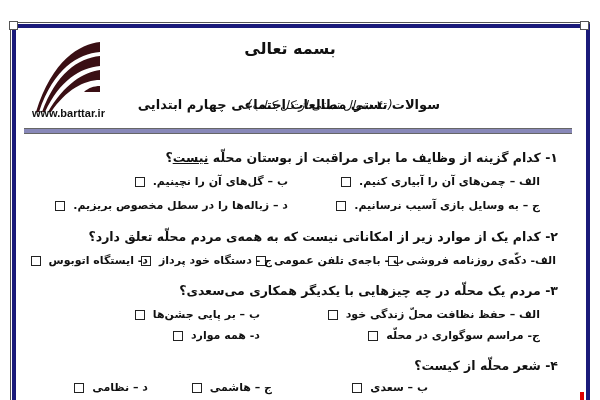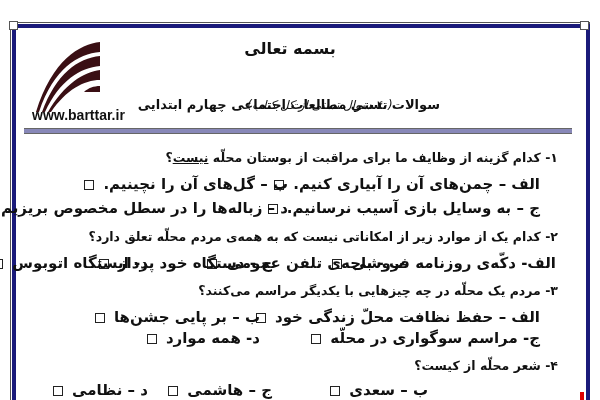--- a/index.html
+++ b/index.html
@@ -21,29 +21,29 @@
   .corner { position: absolute; width: 7px; height: 7px; border: 1px solid #555; background: #fff; }
   .corner.tl { left: 9px; top: 21px; }
   .corner.tr { left: 580px; top: 21px; }
   .header-rule {
     position: absolute; left: 24px; top: 128px; width: 548px; height: 4px;
     background: #8888b8; border-top: 1px solid #666; border-bottom: 1px solid #666;
   }
   .logo { position: absolute; left: 30px; top: 38px; width: 72px; height: 75px; }
   .logo-url {
     position: absolute; left: 32px; top: 107px;
-    font-family: "Liberation Sans", sans-serif; font-weight: bold; font-size: 14px;
+    font-family: "Liberation Sans", sans-serif; font-weight: bold; font-size: 11px;
     color: #111;
   }
   .rtl { direction: rtl; font-weight: bold; position: absolute; white-space: nowrap; }
   .title { left: 210px; width: 160px; top: 39px; text-align: center; font-size: 16px; }
   .subtitle { left: 200px; width: 240px; top: 74px; text-align: center; font-size: 13px; margin-top: 23px; }
   .subtitle2 { left: 220px; width: 200px; top: 98px; text-align: center; font-size: 12px; font-weight: normal; font-style: italic; }
   .q { font-size: 12.5px; right: 42px; }
-  .opt { font-size: 15px; }
+  .opt { font-size: 11px; }
   .box {
     display: inline-block; width: 8px; height: 8px; border: 1px solid #222;
     vertical-align: middle; margin-right: 4px; background: #fff;
   }
   .u { text-decoration: underline; }
   .red-dot { position: absolute; left: 580px; top: 392px; width: 4px; height: 8px; background: #d00; }
 </style>
 </head>
 <body>
 
@@ -112,21 +112,21 @@
   <span class="box"></span>
 </div>
 <div class="rtl opt" style="top:254px; right:452px;">
   <span>د-</span>
   <span>ایستگاه اتوبوس</span>
   <span class="box"></span>
 </div>
 
 <div class="rtl q" style="top:283px;">
   <span>۳-</span>
-  <span>مردم یک محلّه در چه چیزهایی با یکدیگر مراسم می‌کنند؟</span>
+  <span>مردم یک محلّه در چه چیزهایی با یکدیگر همکاری می‌سعدی؟</span>
 </div>
 <div class="rtl opt" style="top:308px; right:60px;">
   <span>الف –</span>
   <span>حفظ نظافت محلّ زندگی خود</span>
   <span class="box"></span>
 </div>
 <div class="rtl opt" style="top:308px; right:340px;">
   <span>ب –</span>
   <span>بر پایی جشن‌ها</span>
   <span class="box"></span>

